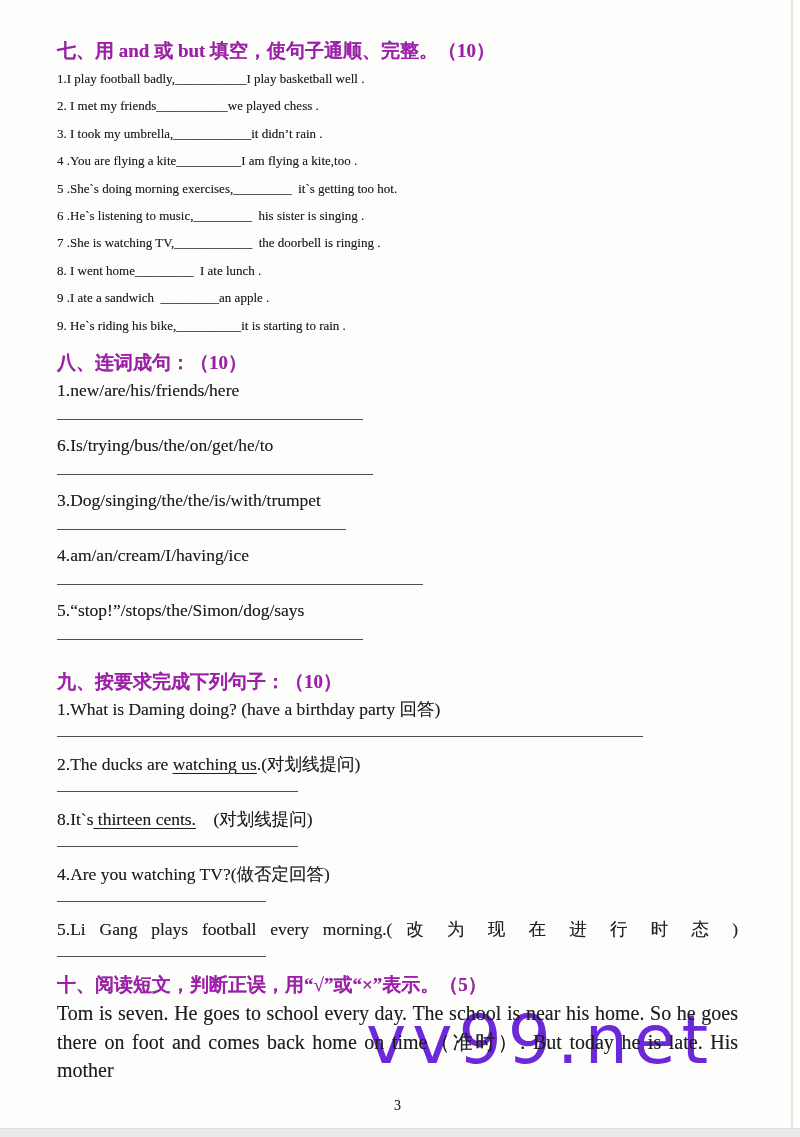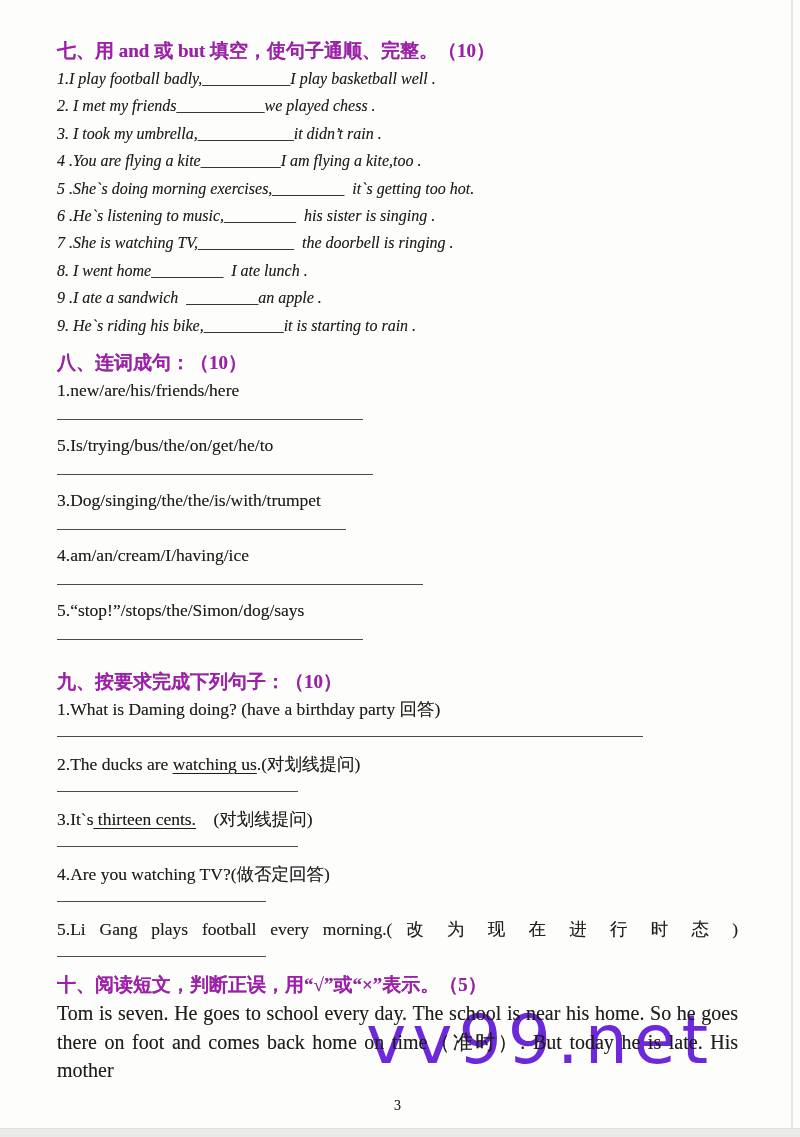--- a/index.html
+++ b/index.html
@@ -35,24 +35,23 @@
   .heading {
     font-weight: bold;
     font-size: 19px;
     line-height: 28px;
     color: #a21caf;
   }
   .h8 { margin-top: 10px; }
   .h9 { margin-top: 28px; }
   .h10 { margin-top: 12px; }
   .s7-item {
-    font-size: 16px;
+    font-size: 13px;
     line-height: 27.4px;
     white-space: nowrap;
-    font-style: italic;
   }
   .s8-text, .s9-text {
     font-size: 17.5px;
     line-height: 27px;
     white-space: nowrap;
   }
   .answer-line {
     border-bottom: 1.6px solid #4d4d4d;
   }
   .s8-line { height: 16px; margin-bottom: 12px; }
@@ -109,21 +108,21 @@
     <div class="s7-item">8. I went home_________ &nbsp;I ate lunch .</div>
     <div class="s7-item">9 .I ate a sandwich &nbsp;_________an apple .</div>
     <div class="s7-item">9. He`s riding his bike,__________it is starting to rain .</div>
 
     <div class="heading h8">八、连词成句：（10）</div>
     <div>
       <div class="s8-text">1.new/are/his/friends/here</div>
       <div class="answer-line s8-line s8l1"></div>
     </div>
     <div>
-      <div class="s8-text">5.Is/trying/bus/the/on/get/he/to</div>
+      <div class="s8-text">6.Is/trying/bus/the/on/get/he/to</div>
       <div class="answer-line s8-line s8l2"></div>
     </div>
     <div>
       <div class="s8-text">3.Dog/singing/the/the/is/with/trumpet</div>
       <div class="answer-line s8-line s8l3"></div>
     </div>
     <div>
       <div class="s8-text">4.am/an/cream/I/having/ice</div>
       <div class="answer-line s8-line s8l4"></div>
     </div>
@@ -135,21 +134,21 @@
     <div class="heading h9">九、按要求完成下列句子：（10）</div>
     <div>
       <div class="s9-text"><span>1.What is Daming doing? (have a birthday party 回答)</span><span class="ul"></span><span></span></div>
       <div class="answer-line s9-line s9l1"></div>
     </div>
     <div>
       <div class="s9-text"><span>2.The ducks are </span><span class="ul">watching us</span><span>.(对划线提问)</span></div>
       <div class="answer-line s9-line s9l2"></div>
     </div>
     <div>
-      <div class="s9-text"><span>3.It`s</span><span class="ul"> thirteen cents.</span><span>　(对划线提问)</span></div>
+      <div class="s9-text"><span>8.It`s</span><span class="ul"> thirteen cents.</span><span>　(对划线提问)</span></div>
       <div class="answer-line s9-line s9l3"></div>
     </div>
     <div>
       <div class="s9-text"><span>4.Are you watching TV?(做否定回答)</span><span class="ul"></span><span></span></div>
       <div class="answer-line s9-line s9l4"></div>
     </div>
     <div>
       <div class="s9-text justify-line"><span>5.Li Gang plays football every morning.( 改 为 现 在 进 行 时 态 )</span><span class="ul"></span><span></span></div>
       <div class="answer-line s9-line s9l5"></div>
     </div>

